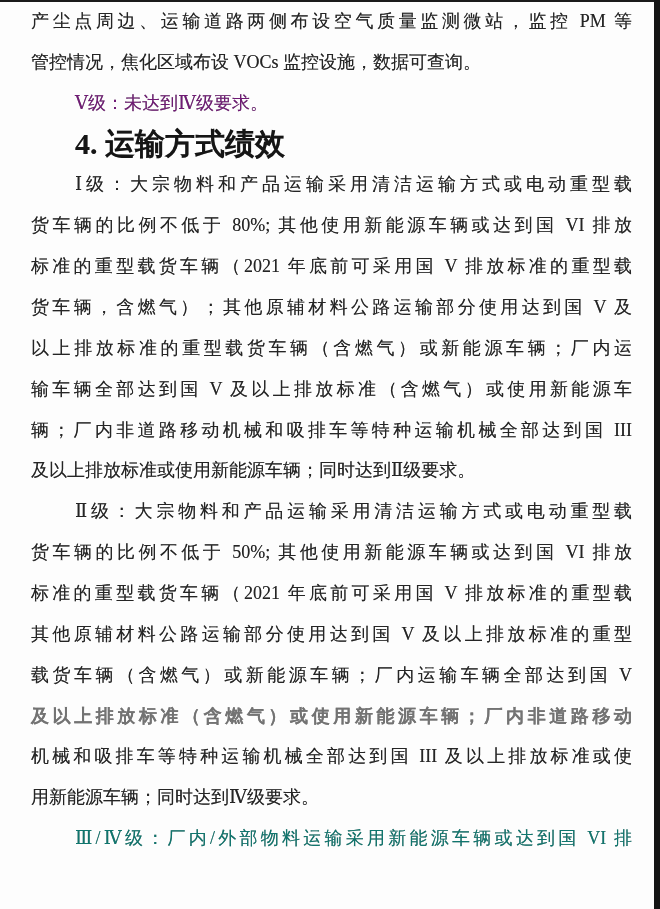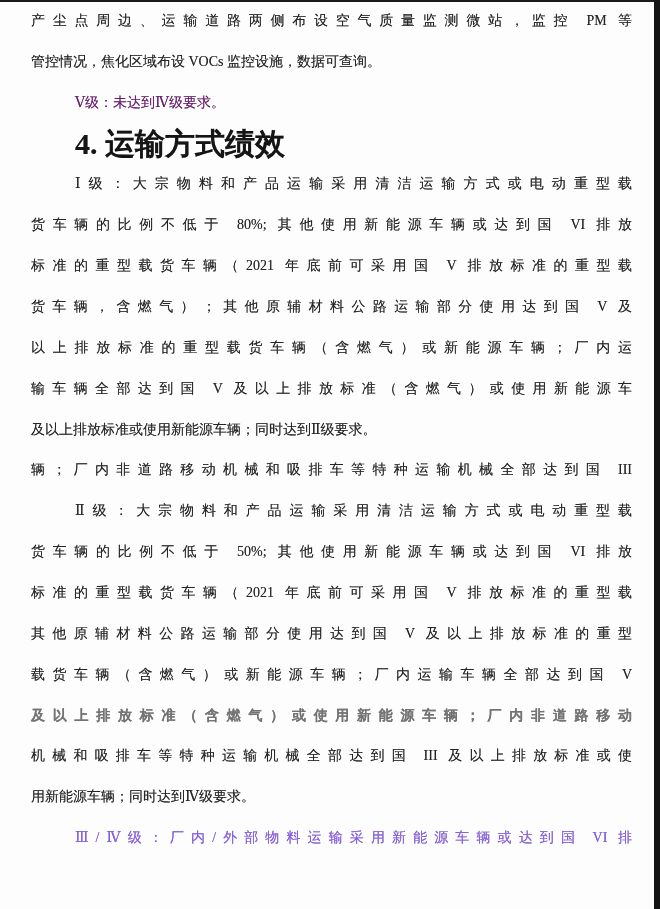--- a/index.html
+++ b/index.html
@@ -27,21 +27,21 @@
   }
   .content {
     position: absolute;
     left: 31px;
     top: 1px;
     width: 601px;
   }
   .line {
     height: 40.86px;
     line-height: 40.86px;
-    font-size: 14px;
+    font-size: 18px;
     color: #252525;
     text-shadow: 0 0 0.6px rgba(45,45,45,0.55);
     overflow: visible;
   }
   .line.justify {
     text-align: justify;
     text-align-last: justify;
   }
   .line.indent {
     text-indent: 44px;
@@ -62,25 +62,25 @@
       <div class="line justify" style="color: rgb(37, 37, 37);">产尘点周边、运输道路两侧布设空气质量监测微站，监控 PM 等</div>
       <div class="line" style="color: rgb(37, 37, 37); font-family: Liberation Serif, serif;">管控情况，焦化区域布设 VOCs 监控设施，数据可查询。</div>
       <div class="line indent" style="color: #701a75;">Ⅴ级：未达到Ⅳ级要求。</div>
       <div class="line indent bold" style="color: rgb(21, 21, 21);">4. 运输方式绩效</div>
       <div class="line justify indent" style="color: rgb(37, 37, 37);">Ⅰ级：大宗物料和产品运输采用清洁运输方式或电动重型载</div>
       <div class="line justify" style="color: rgb(37, 37, 37);">货车辆的比例不低于 80%; 其他使用新能源车辆或达到国 VI 排放</div>
       <div class="line justify" style="color: rgb(37, 37, 37);">标准的重型载货车辆（2021 年底前可采用国 V 排放标准的重型载</div>
       <div class="line justify" style="color: rgb(37, 37, 37);">货车辆，含燃气）；其他原辅材料公路运输部分使用达到国 V 及</div>
       <div class="line justify" style="color: rgb(37, 37, 37);">以上排放标准的重型载货车辆（含燃气）或新能源车辆；厂内运</div>
       <div class="line justify" style="color: rgb(37, 37, 37);">输车辆全部达到国 V 及以上排放标准（含燃气）或使用新能源车</div>
+      <div class="line justify" style="color: rgb(37, 37, 37);">辆；厂内非道路移动机械和吸排车等特种运输机械全部达到国 III</div>
       <div class="line" style="color: rgb(37, 37, 37);">及以上排放标准或使用新能源车辆；同时达到Ⅱ级要求。</div>
-      <div class="line justify" style="color: rgb(37, 37, 37);">辆；厂内非道路移动机械和吸排车等特种运输机械全部达到国 III</div>
       <div class="line justify indent" style="color: rgb(37, 37, 37);">Ⅱ级：大宗物料和产品运输采用清洁运输方式或电动重型载</div>
       <div class="line justify" style="color: rgb(37, 37, 37);">货车辆的比例不低于 50%; 其他使用新能源车辆或达到国 VI 排放</div>
       <div class="line justify" style="color: rgb(37, 37, 37);">标准的重型载货车辆（2021 年底前可采用国 V 排放标准的重型载</div>
       <div class="line justify" style="color: rgb(37, 37, 37);">其他原辅材料公路运输部分使用达到国 V 及以上排放标准的重型</div>
       <div class="line justify" style="color: rgb(37, 37, 37);">载货车辆（含燃气）或新能源车辆；厂内运输车辆全部达到国 V</div>
       <div class="line justify" style="color: #737373; font-weight: bold;">及以上排放标准（含燃气）或使用新能源车辆；厂内非道路移动</div>
       <div class="line justify" style="color: rgb(37, 37, 37);">机械和吸排车等特种运输机械全部达到国 III 及以上排放标准或使</div>
       <div class="line" style="color: rgb(37, 37, 37);">用新能源车辆；同时达到Ⅳ级要求。</div>
-      <div class="line justify indent" style="color: #8b5cf6;">Ⅲ/Ⅳ级：厂内/外部物料运输采用新能源车辆或达到国 VI 排</div>
+      <div class="line justify indent" style="color: #0f766e;">Ⅲ/Ⅳ级：厂内/外部物料运输采用新能源车辆或达到国 VI 排</div>
     </div>
 </div>
 
 </body></html>

